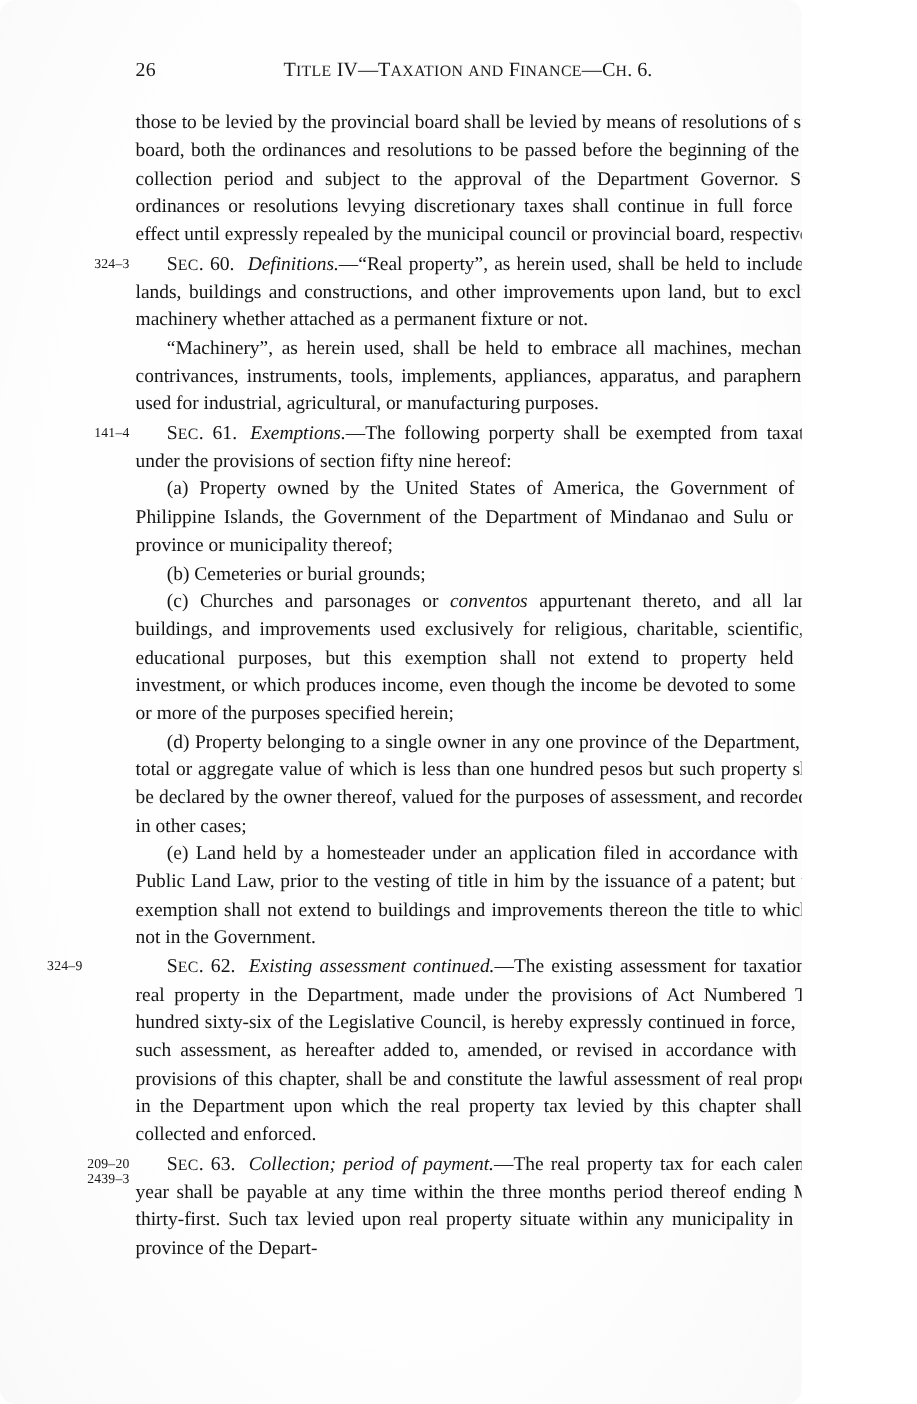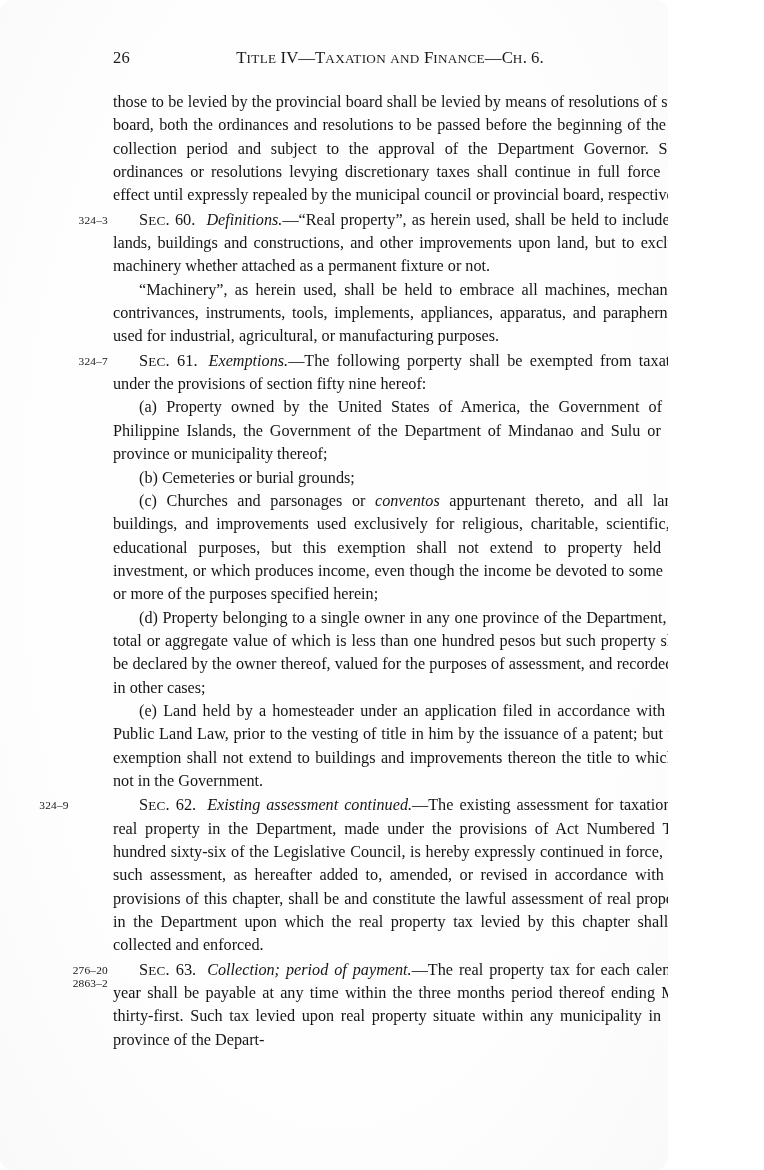--- a/index.html
+++ b/index.html
@@ -144,22 +144,22 @@
       <p class="para indent"><span>(e)  Land held by a homesteader under an application filed in accordance with the Public Land Law, prior to the vesting of title in him by the issuance of a patent; but this exemption shall not extend to buildings and improvements thereon the title to which is not in the Government.</span></p>
       <p class="para indent"><span class="secnum"><span class="sc-s">S</span><span class="sc-ec">EC</span><span class="sc-s">. 62.</span></span><span class="gap-after-secnum"></span><span class="rubric">Existing assessment continued.</span><span>—The existing assessment for taxation of real property in the Department, made under the provisions of Act Numbered Two hundred sixty-six of the Legislative Council, is hereby expressly continued in force, and such assessment, as hereafter added to, amended, or revised in accordance with the provisions of this chapter, shall be and constitute the lawful assessment of real property in the Department upon which the real property tax levied by this chapter shall be collected and enforced.</span></p>
       <p class="para indent"><span class="secnum"><span class="sc-s">S</span><span class="sc-ec">EC</span><span class="sc-s">. 63.</span></span><span class="gap-after-secnum"></span><span class="rubric">Collection; period of payment.</span><span>—The real property tax for each calendar year shall be payable at any time within the three months period thereof ending May thirty-first.  Such tax levied upon real property situate within any municipality in any province of the Depart-</span></p>
     </div>
 
   <div class="scan-tint"></div>
 <div class="marginnote" style="top: 214px;">
       <span>324–3</span>
     </div>
     <div class="marginnote" style="top: 355px;">
-      <span>324–7</span>
+      <span>141–4</span>
     </div>
     <div class="marginnote" style="top: 799px; text-align: center;">
       <span>324–9</span>
     </div>
     <div class="marginnote" style="top: 964px;">
-      <span>276–20</span>
-      <span>2863–2</span>
+      <span>209–20</span>
+      <span>2439–3</span>
     </div>
   </div>
 
 </body></html>

